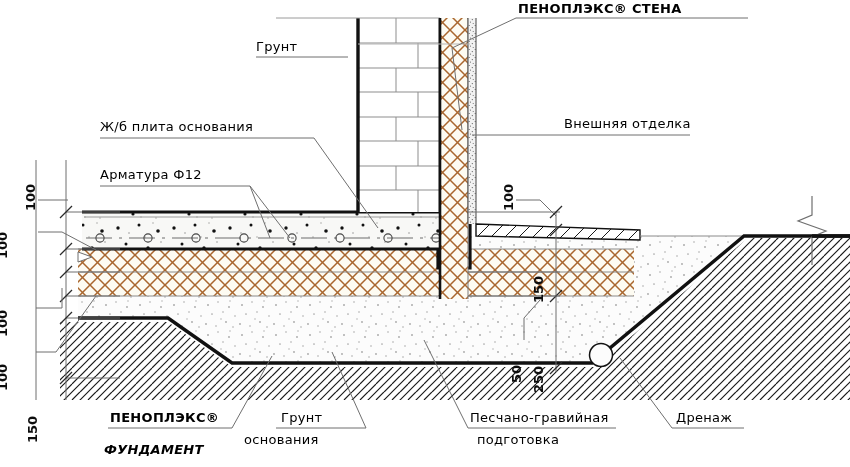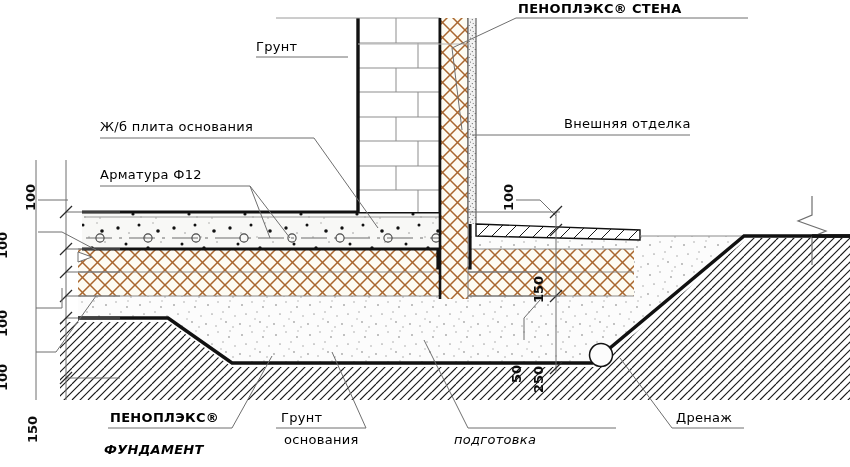--- a/index.html
+++ b/index.html
@@ -315,23 +315,24 @@
   <div class="lbl" style="left:256px;top:40px;">Грунт</div>
   <div class="lbl" style="left:100px;top:120px;text-align:center;">Ж/б плита основания</div>
   <div class="lbl" style="left:100px;top:168px;text-align:right;">Арматура Ф12</div>
   <div class="lbl bold" style="left:518px;top:2px;">ПЕНОПЛЭКС® СТЕНА</div>
   <div class="lbl" style="left:520px;top:117px;margin-left:44px;">Внешняя отделка</div>
 
   <div class="lbl bold" style="left:110px;top:411px;text-align:right;">ПЕНОПЛЭКС®</div>
   <div class="lbl bold" style="left:104px;top:443px;font-style:italic;">ФУНДАМЕНТ</div>
 
   <div class="lbl" style="left:281px;top:411px;text-align:right;">Грунт</div>
-  <div class="lbl" style="left:244px;top:433px;margin-left:40px;">основания</div>
-
-  <div class="lbl" style="left:454px;top:433px;font-style:italic;">подготовка</div>
+  <div class="lbl" style="left:244px;top:433px;">основания</div>
+
+  <div class="lbl" style="left:470px;top:411px;">Песчано-гравийная</div>
+  <div class="lbl" style="left:477px;top:433px;">подготовка</div>
 
   <div class="lbl" style="left:676px;top:411px;">Дренаж</div>
 
   <div class="dim" style="left:38px;top:196px;">100</div>
   <div class="dim" style="left:10px;top:244px;">100</div>
   <div class="dim" style="left:10px;top:322px;">100</div>
   <div class="dim" style="left:10px;top:376px;">100</div>
   <div class="dim" style="left:40px;top:428px;">150</div>
 
   <div class="dim" style="left:516px;top:196px;">100</div>

